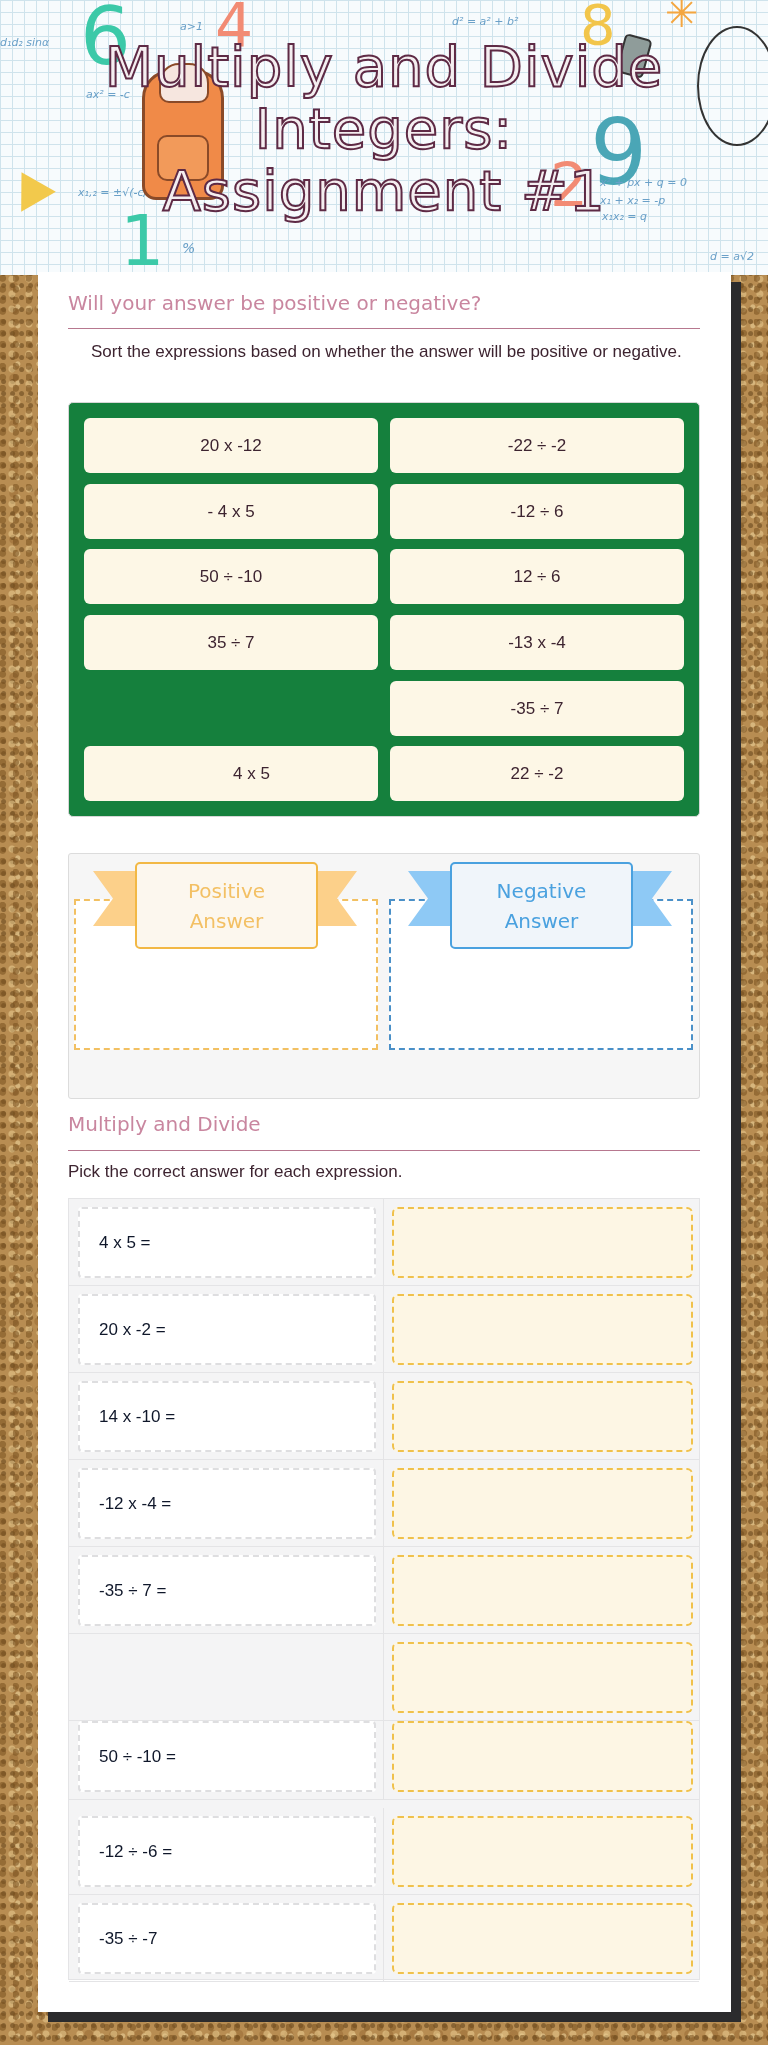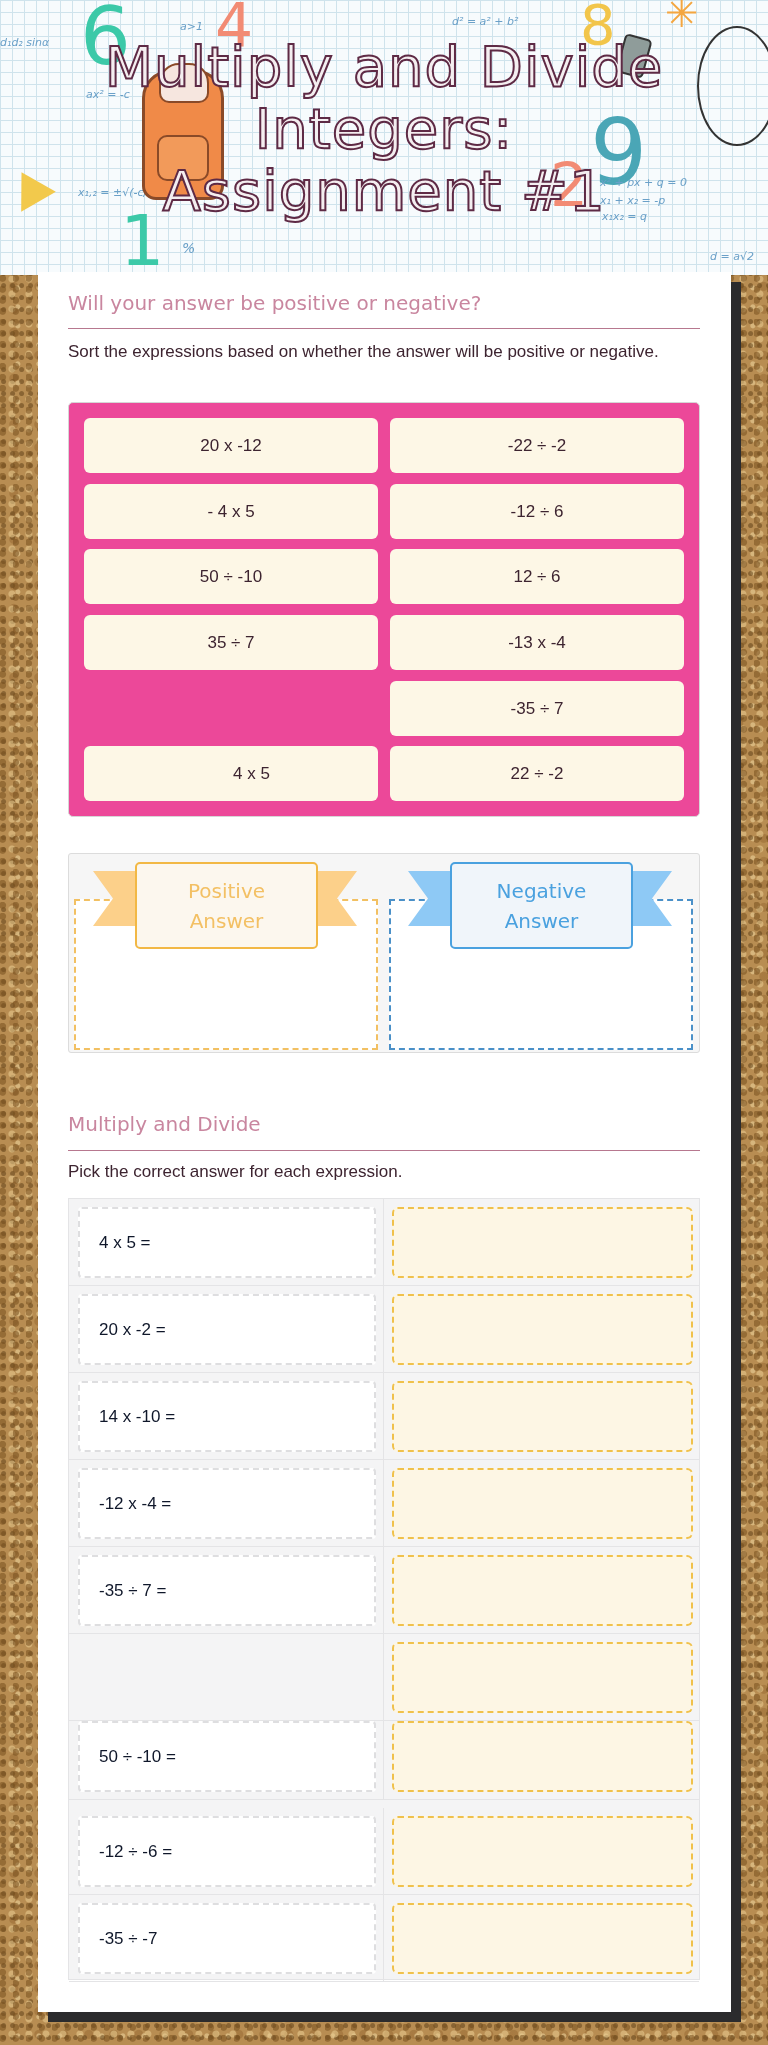--- a/index.html
+++ b/index.html
@@ -90,32 +90,32 @@
       position: absolute; left: 30px; width: 632px; height: 1px; background: #b7788f;
     }
     .section-desc {
       position: absolute; left: 30px; width: 600px;
       font-size: 17px; line-height: 26px; color: #3d2430;
     }
 
     
     .sort-box {
       position: absolute; left: 30px; top: 130px; width: 632px; height: 415px;
-      border: 1px solid #d6d6d6; border-radius: 5px; background: #ec4899;
+      border: 1px solid #d6d6d6; border-radius: 5px; background: #15803d;
     }
     .sort-item {
       position: absolute; width: 294px; height: 55px;
       background: #fdf7e6; border-radius: 6px;
       display: flex; align-items: center; justify-content: center;
       font-size: 17px; color: #3d2430;
     }
 
     
     .bucket-area {
-      position: absolute; left: 30px; top: 581px; width: 632px; height: 200px;
+      position: absolute; left: 30px; top: 581px; width: 632px; height: 246px;
       background: #f6f6f6; border: 1px solid #dcdcdc; border-radius: 3px;
     }
     .bucket {
       position: absolute; top: 45px; width: 304px; height: 151px;
       background: #fff; border: 2px dashed;
     }
     .bucket.pos { left: 5px; border-color: #f2c062; }
     .bucket.neg { left: 320px; border-color: #4a90c8; }
     .ribbon-tail {
       position: absolute; top: 17px; width: 48px; height: 55px;
@@ -181,21 +181,21 @@
   <div class="calc"></div>
   <div class="triangle-ruler"></div>
   <div class="title">Multiply and Divide Integers: Assignment #1</div>
 </div>
 
 <div class="card-shadow"></div>
 <div class="card">
 
   <div class="section-title" style="top:19px;">Will your answer be positive or negative?</div>
   <div class="section-rule" style="top:56px;"></div>
-  <div class="section-desc" style="top:67px;">Sort the expressions based on whether the answer will be positive or negative.</div>
+  <div class="section-desc" style="top:67px;margin-left:23px;">Sort the expressions based on whether the answer will be positive or negative.</div>
 
   <div class="sort-box">
     <div class="sort-item" style="left:15px;top:15px;">20 x -12</div>
     <div class="sort-item" style="left:321px;top:15px;">-22 ÷  -2</div>
     <div class="sort-item" style="left:15px;top:81px;">- 4 x 5</div>
     <div class="sort-item" style="left:321px;top:81px;">-12 ÷ 6</div>
     <div class="sort-item" style="left:15px;top:146px;">50 ÷ -10</div>
     <div class="sort-item" style="left:321px;top:146px;">12 ÷ 6</div>
     <div class="sort-item" style="left:15px;top:212px;">35 ÷ 7</div>
     <div class="sort-item" style="left:321px;top:212px;">-13 x -4</div>

